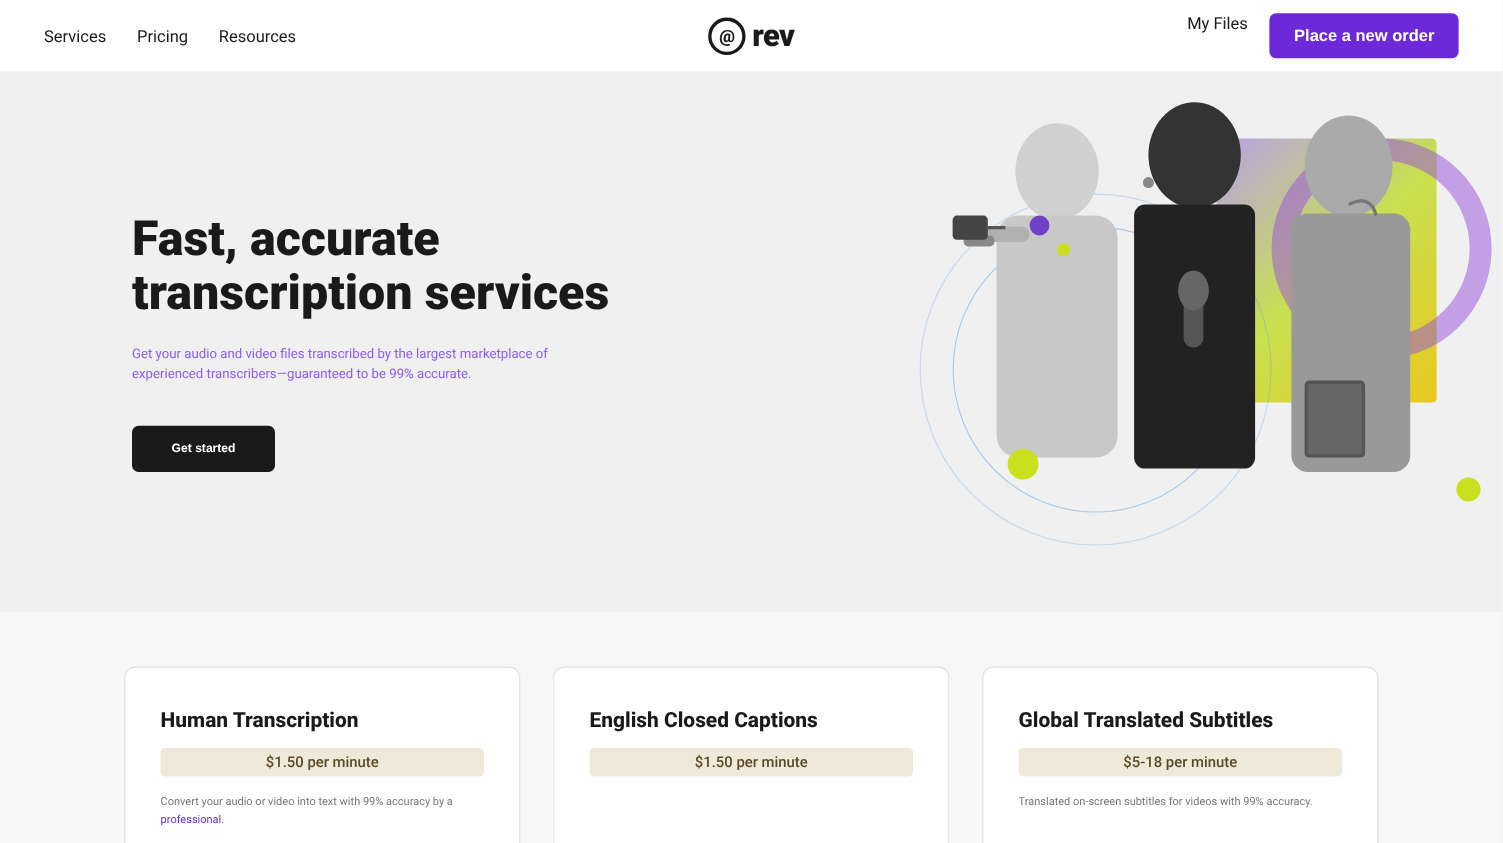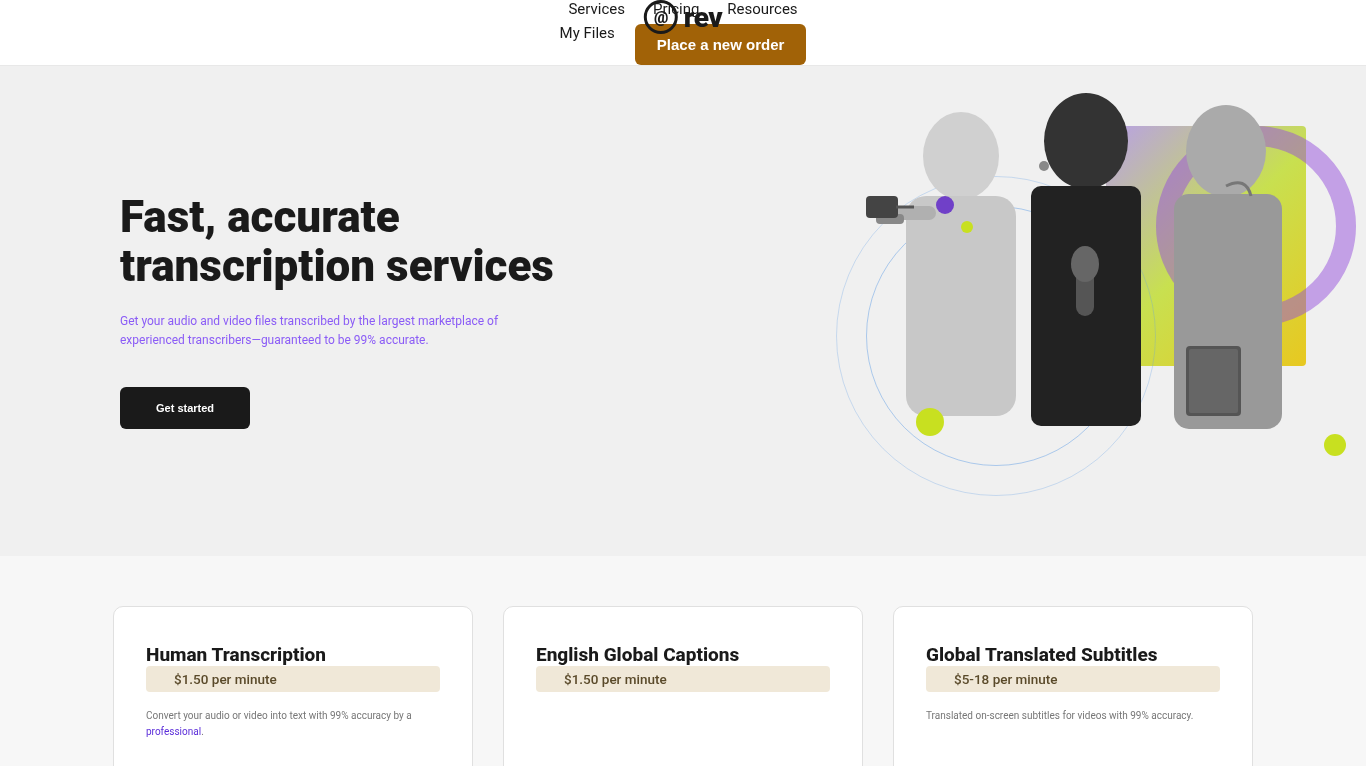--- a/index.html
+++ b/index.html
@@ -10,21 +10,20 @@
       background: #fff;
       border-bottom: 1px solid #e8e8e8;
       height: 66px;
       display: flex;
       align-items: center;
       justify-content: space-between;
       padding: 0 40px;
       position: sticky;
       top: 0;
       z-index: 100;
-      flex-direction: column;
     }
     .navbar-left { display: flex; align-items: center; gap: 28px; }
     .navbar-left a {
       text-decoration: none;
       color: #1a1a1a;
       font-size: 15px;
       font-weight: 400;
       cursor: pointer;
     }
     .navbar-logo {
@@ -50,21 +49,21 @@
       font-weight: 900;
     }
     .navbar-right { display: flex; align-items: flex-start; gap: 20px; }
     .navbar-right .my-files {
       text-decoration: none;
       color: #1a1a1a;
       font-size: 15px;
       cursor: pointer;
     }
     .btn-place-order {
-      background: #a16207;
+      background: #6d28d9;
       color: #fff;
       border: none;
       padding: 12px 22px;
       border-radius: 6px;
       font-size: 15px;
       font-weight: 600;
       cursor: pointer;
       white-space: nowrap;
     }
 
@@ -222,30 +221,32 @@
       padding: 36px 32px 32px;
       width: 360px;
       display: flex;
       flex-direction: column;
       gap: 0;
     }
     .card-title {
       font-size: 19px;
       font-weight: 800;
       color: #1a1a1a;
+      margin-bottom: 14px;
     }
     .price-badge {
       display: inline-block;
       background: #f0e8d8;
       color: #5a4a2a;
       font-size: 13.5px;
       font-weight: 500;
       padding: 5px 28px;
       border-radius: 4px;
       margin-bottom: 16px;
+      text-align: center;
     }
     .card-desc {
       font-size: 10px;
       color: #777;
       line-height: 1.55;
       margin-bottom: 30px;
       flex: 1;
     }
     .card-desc a { color: #5b2dd9; text-decoration: none; }
 
@@ -326,21 +327,21 @@
 <section class="cards-section">
 
   <div class="service-card">
     <div class="card-title">Human Transcription</div>
     <span class="price-badge">$1.50 per minute</span>
     <p class="card-desc">Convert your audio or video into text with 99% accuracy by a <a>professional</a>.</p>
 
   </div>
 
   <div class="service-card">
-    <div class="card-title">English Global Captions</div>
+    <div class="card-title">English Closed Captions</div>
     <span class="price-badge">$1.50 per minute</span>
 
   </div>
 
   <div class="service-card">
     <div class="card-title">Global Translated Subtitles</div>
     <span class="price-badge">$5-18 per minute</span>
     <p class="card-desc">Translated on-screen subtitles for videos with 99% accuracy.</p>
 
   </div>

